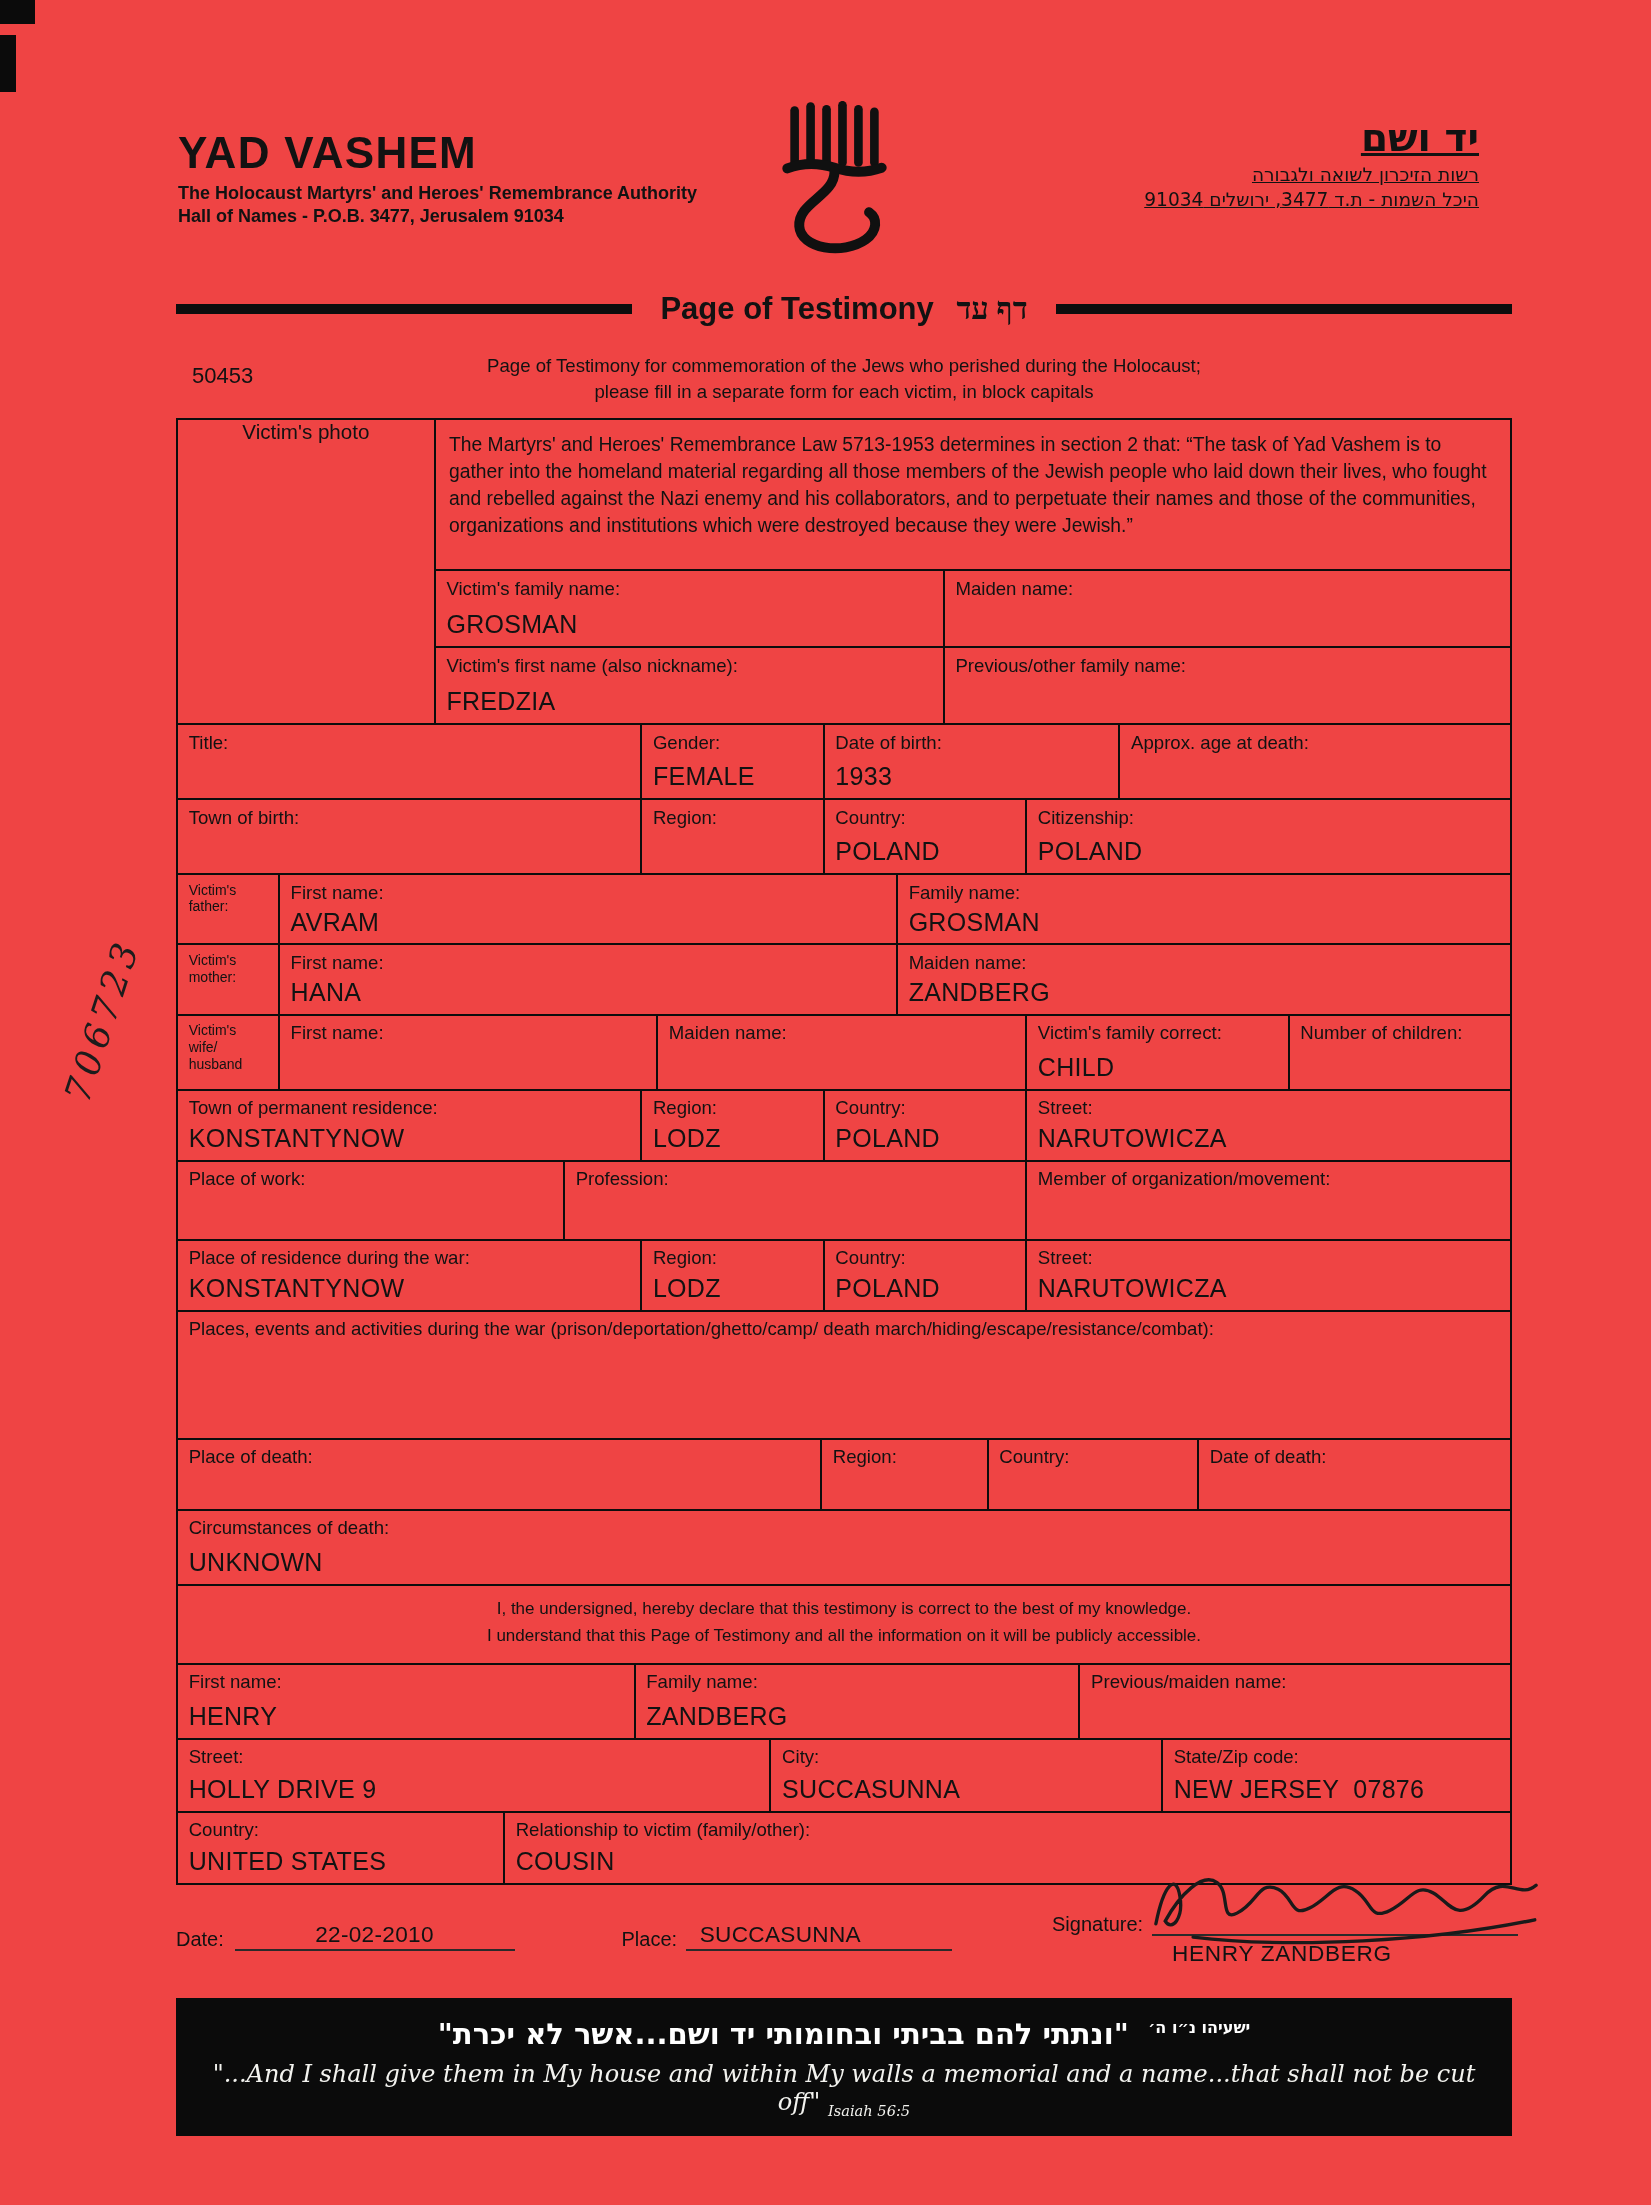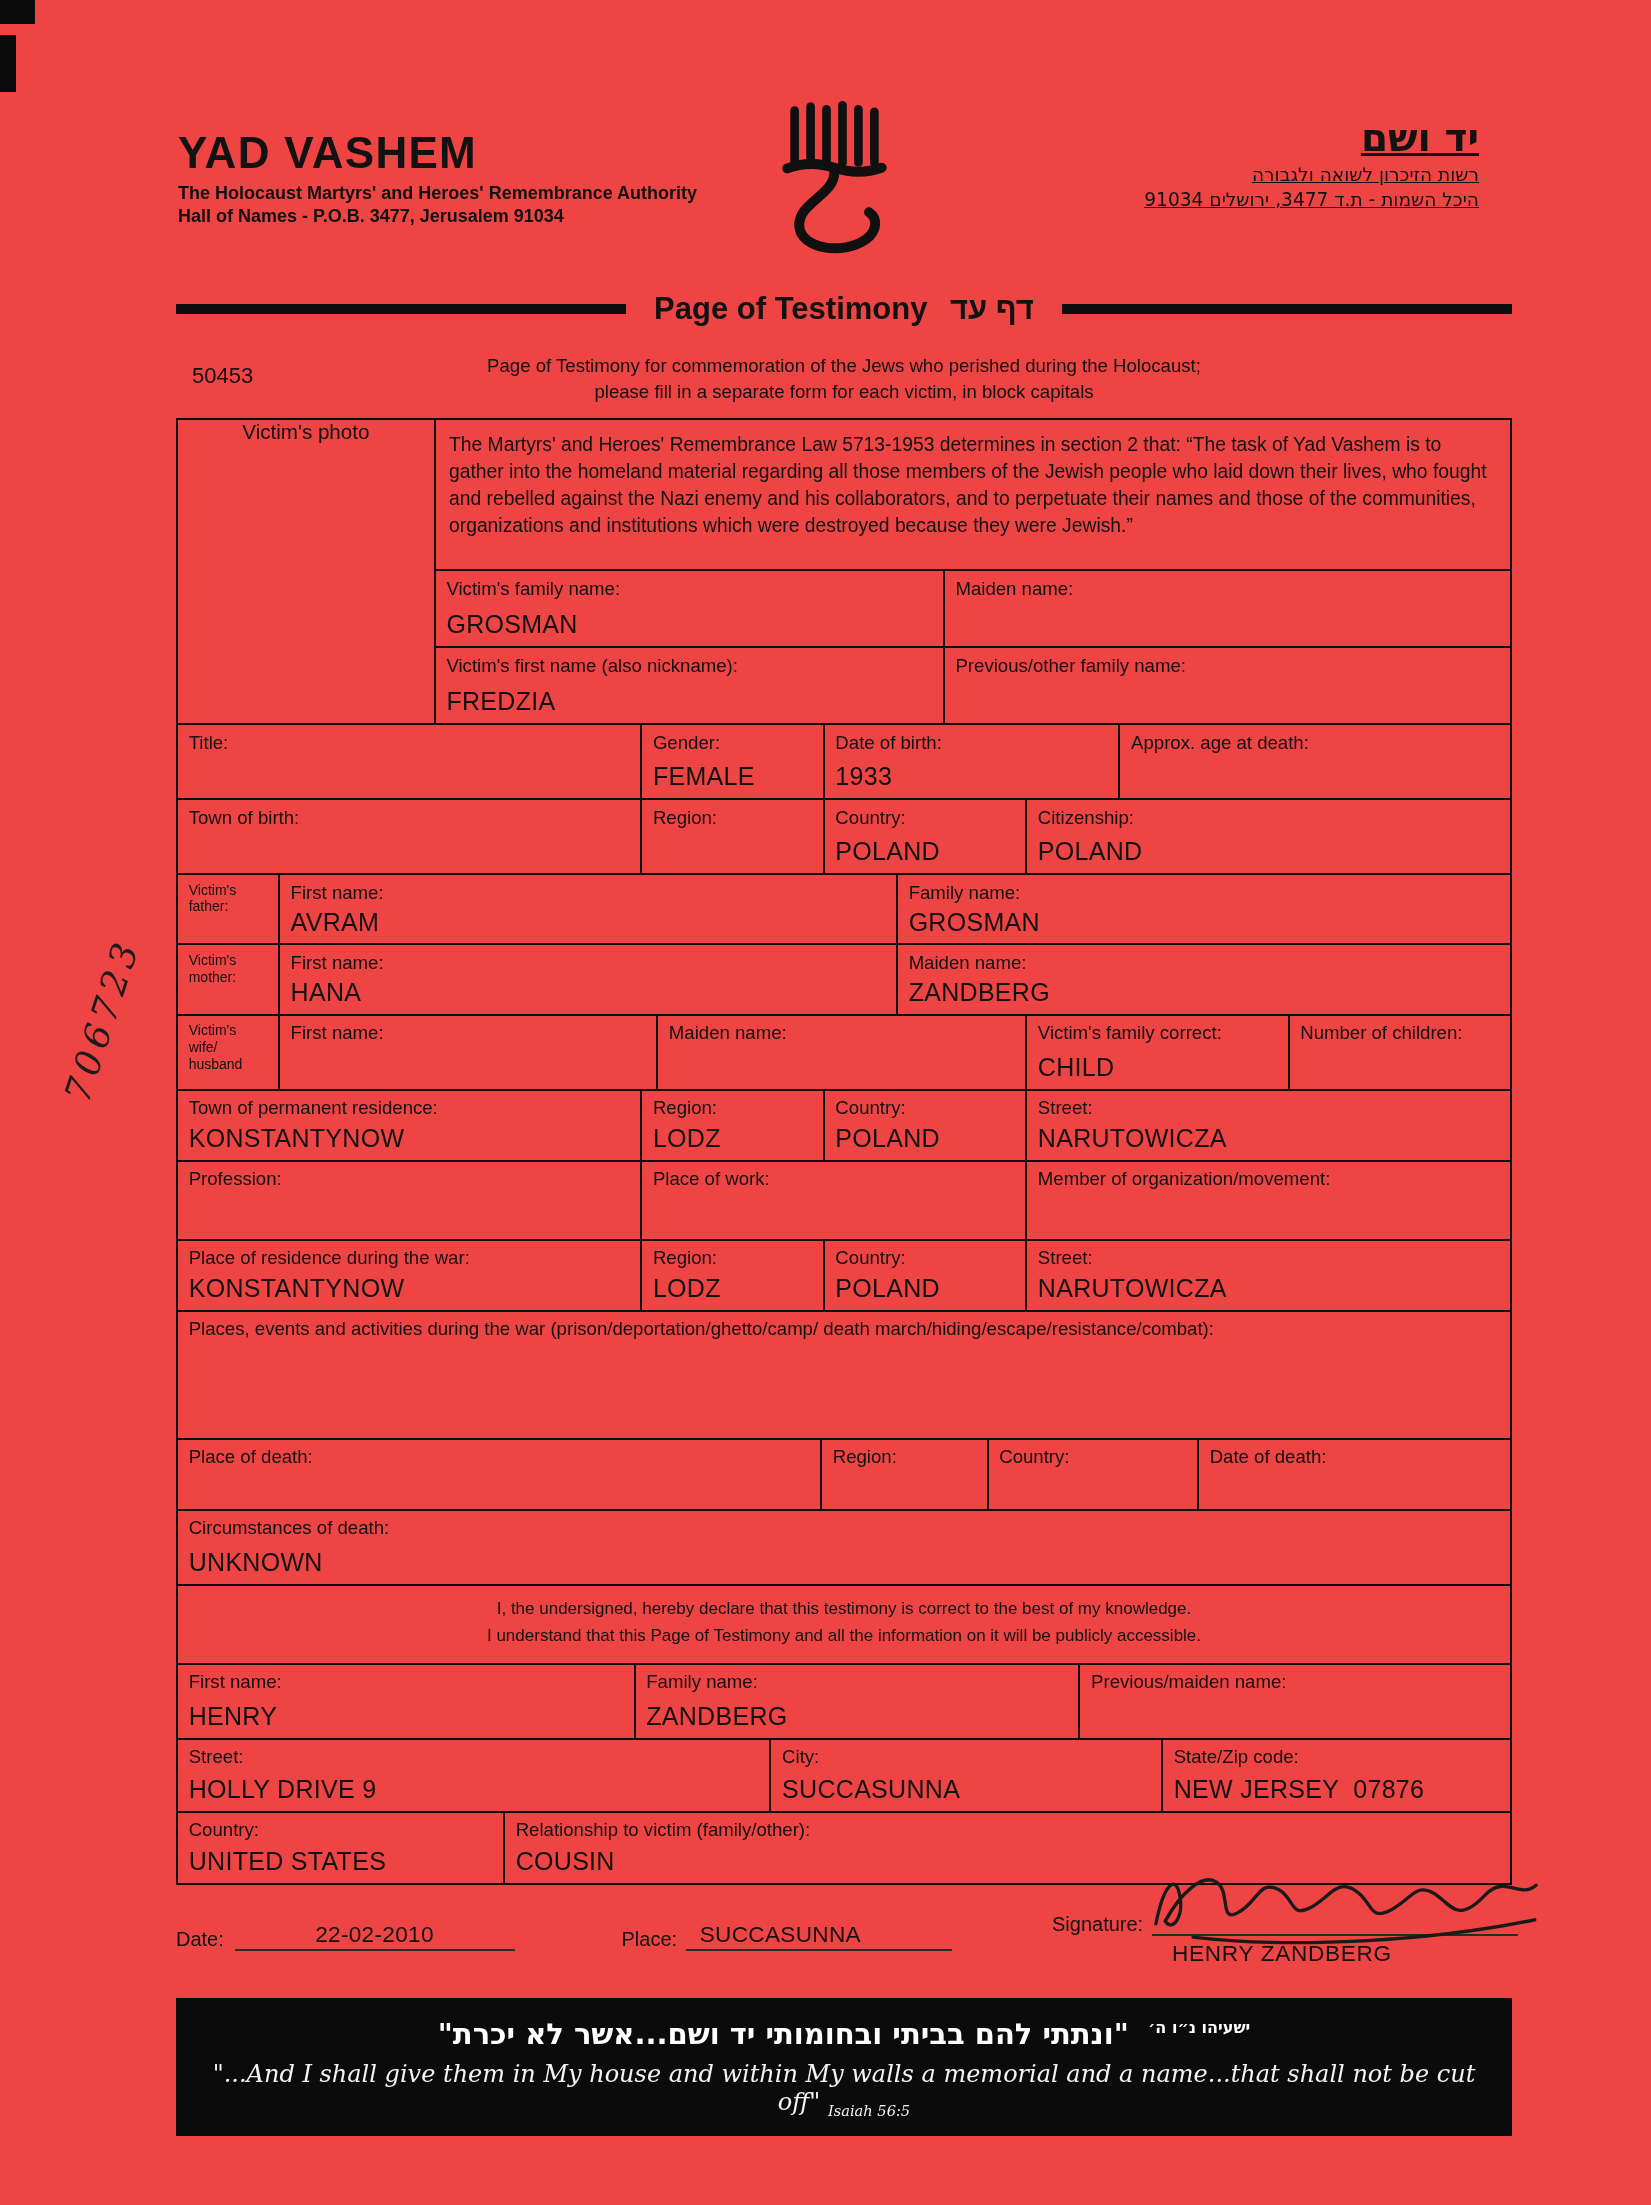--- a/index.html
+++ b/index.html
@@ -19,21 +19,21 @@
   .menorah-wrap { position:absolute; left:778px; top:101px; }
   .header-right { position:absolute; right:172px; top:115px; text-align:right;
     font-family:"DejaVu Sans",sans-serif; direction:rtl;text-decoration:underline; }
   .org-name-he { font-size:39px; font-weight:bold; }
   .org-sub-he { font-size:18.6px; margin-top:4px; }
 
   .title-row { position:absolute; left:176px; top:291px; width:1336px;
     display:flex; align-items:center; }
   .title-bar { flex:1; height:10.7px; background:#0d0d0d; }
   .page-title { font-size:31px; font-weight:bold; padding:0 28px; white-space:nowrap; }
-  .page-title .he { font-family:Liberation Sans, sans-serif; margin-left:14px; }
+  .page-title .he { font-family:Liberation Serif, serif; margin-left:14px; }
 
   .form-number { position:absolute; left:192px; top:363px; font-size:22px; }
   .intro { position:absolute; left:176px; top:353px; width:1336px;
     text-align:center; font-size:18.6px; line-height:1.4; }
 
   
   .form-table { position:absolute; left:176px; top:418px; width:1336px;
     border:2px solid #0d0d0d; }
   .form-table > div + div { border-top:2px solid #0d0d0d; }
   .r { display:flex; }
@@ -269,26 +269,26 @@
         <div class="lbl">Country:</div>
         <div class="val">POLAND</div>
       </div>
       <div class="cell flex1">
         <div class="lbl">Street:</div>
         <div class="val">NARUTOWICZA</div>
       </div>
     </div>
 
     <div class="r" style="min-height:79px;">
+      <div class="cell" style="width:28.9%;">
+        <div class="lbl">Place of work:</div>
+        <div class="val"></div>
+      </div>
       <div class="cell" style="width:34.7%;">
         <div class="lbl">Profession:</div>
-        <div class="val"></div>
-      </div>
-      <div class="cell" style="width:28.9%;">
-        <div class="lbl">Place of work:</div>
         <div class="val"></div>
       </div>
       <div class="cell flex1">
         <div class="lbl">Member of organization/movement:</div>
         <div class="val"></div>
       </div>
     </div>
 
     <div class="r" style="min-height:71px;">
       <div class="cell" style="width:34.7%;">

